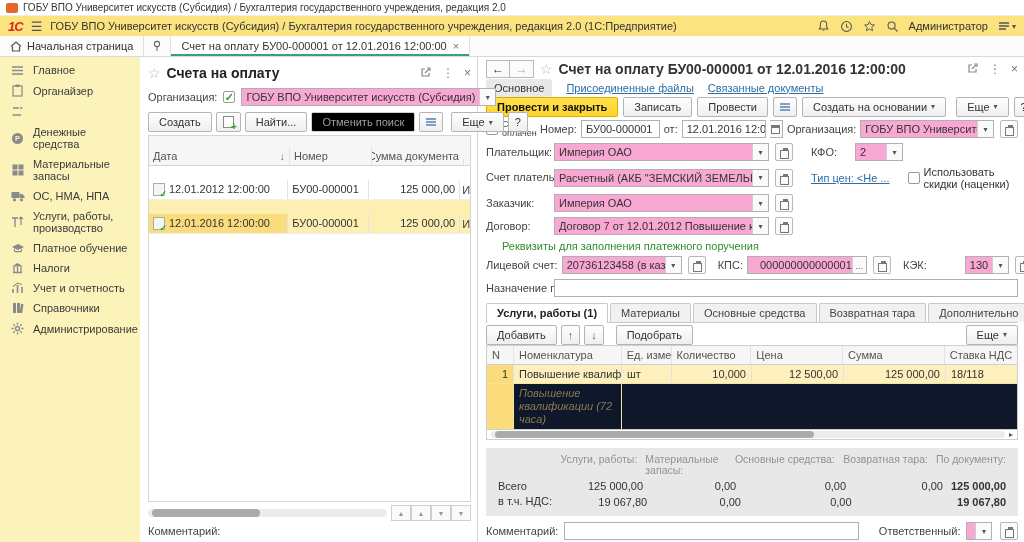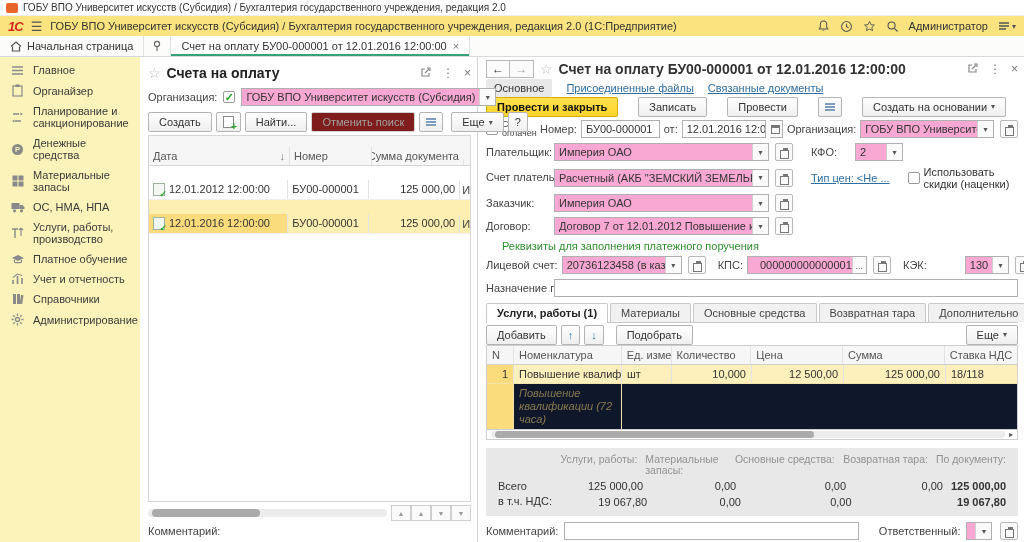--- a/index.html
+++ b/index.html
@@ -43,21 +43,21 @@
   .panel-title { font-size:14px; font-weight:bold; color:#222; white-space:nowrap; }
   .head-icons { margin-left:auto; display:flex; align-items:center; gap:10px; color:#777; }
   .head-icons span { cursor:pointer; }
   .link-ic { font-size:11px; color:#888; }
   .kebab { font-size:12px; }
   .closex { font-size:12px; }
 
   .btn { display:inline-flex; align-items:center; gap:4px; background:linear-gradient(#fefefe,#efefef);
     border:1px solid #b4b4b4; border-radius:2px; padding:2px 10px; font-size:11px; color:#333; cursor:pointer;
     height:20px; white-space:nowrap; }
-  .btn.disabled { color:#a0a0a0; border-color:#d2d2d2; background:#7f1d1d; cursor:default; }
+  .btn.disabled { color:#a0a0a0; border-color:#d2d2d2; background:#000000; cursor:default; }
   .btn.icon-btn { padding:2px 6px; }
   .btn.primary { background:linear-gradient(#ffe14d,#ffd42b); border-color:#d9ae00; font-weight:bold; color:#111; }
   .caret { font-size:8px; color:#555; }
 
   .combo { display:inline-flex; align-items:stretch; border:1px solid #b0b0b0; background:#f9a8d4; height:18px; }
   .combo .val { padding:2px 4px; white-space:nowrap; overflow:hidden; flex:1 1 auto; }
   .combo .cbtn { width:16px; border-left:1px solid #cfcfcf; display:flex; align-items:center; justify-content:center; cursor:pointer; color:#555; font-size:8px; background:#fafafa; flex:0 0 auto; }
   .openbtn { width:18px; height:18px; border:1px solid #b9b9b9; border-radius:2px; background:#fbfbfb; position:relative; cursor:pointer; flex:0 0 auto; margin-left:2px; }
   .openbtn::before { content:""; position:absolute; left:4px; top:6px; width:7px; height:7px; border:1px solid #777; }
   .openbtn::after { content:""; position:absolute; right:4px; top:4px; width:5px; height:2px; background:#777; }
@@ -103,21 +103,21 @@
   .doc-head { display:flex; align-items:center; gap:6px; height:26px; }
   .navarrows { display:flex; }
   .navarrows .na { width:24px; height:18px; border:1px solid #b9b9b9; background:#fbfbfb; display:flex; align-items:center; justify-content:center; cursor:pointer; font-size:12px; color:#333; }
   .navarrows .na + .na { border-left:none; color:#a8a8a8; }
   .doc-title { font-size:14px; font-weight:bold; white-space:nowrap; overflow:hidden; }
 
   .navlinks { display:flex; align-items:center; gap:14px; height:24px; }
   .chip { background:#e8e8e8; border-radius:2px; padding:3px 8px; color:#333; cursor:default; }
   .blue-link { color:#2d6da3; text-decoration:underline; cursor:pointer; white-space:nowrap; }
 
-  .cmdbar { display:flex; align-items:center; gap:20px; height:26px; }
+  .cmdbar { display:flex; align-items:center; gap:5px; height:26px; }
   .cmdbar .spacer { flex:1 1 auto; }
 
   .form { margin-top:3px; }
   .frow { display:flex; align-items:center; gap:4px; margin-bottom:4px; min-height:19px; }
   .flabel { color:#444; white-space:nowrap; }
   .tiny-label { font-size:9px; line-height:9px; color:#444; width:34px; }
   .wrap-label { width:64px; line-height:11px; }
   .green-link { color:#2f8f2f; cursor:pointer; margin:2px 16px 4px; }
 
   .tabs { display:flex; align-items:flex-end; height:22px; border-bottom:1px solid #c9c9c9; }
@@ -254,21 +254,20 @@
         </span>
       <span>Органайзер</span>
     </div>
     <div class="side-item">
       <span class="ic">
           <svg width="13" height="13" viewBox="0 0 13 13">
             <path d="M2 3h6M4 10h6" stroke="#8a8a8a" stroke-width="1.3"></path>
             <path d="M9.5 1.5L12 3 9.5 4.5zM3.5 8.5L1 10l2.5 1.5z" fill="#8a8a8a"></path>
           </svg>
         </span>
-      <span>Планирование и санкционирование</span>
     </div>
     <div class="side-item">
       <span class="ic">
           <svg width="13" height="13" viewBox="0 0 13 13">
             <circle cx="6.5" cy="6.5" r="5.5" fill="#8a8a8a"></circle>
             <text x="6.5" y="9.2" font-size="7.5" fill="#fbf3ba" text-anchor="middle" font-family="Liberation Sans, sans-serif" font-weight="bold">Р</text>
           </svg>
         </span>
       <span>Денежные средства</span>
     </div>
@@ -304,20 +303,29 @@
       <span>Услуги, работы, производство</span>
     </div>
     <div class="side-item">
       <span class="ic">
           <svg width="14" height="11" viewBox="0 0 14 11">
             <path d="M7 1L1 4l6 3 6-3z" fill="#8a8a8a"></path>
             <path d="M3.5 5.8V8c0 1 7 1 7 0V5.8" fill="none" stroke="#8a8a8a" stroke-width="1.2"></path>
           </svg>
         </span>
       <span>Платное обучение</span>
+    </div>
+    <div class="side-item">
+      <span class="ic">
+          <svg width="13" height="12" viewBox="0 0 13 12">
+            <path d="M2 10.5h9M3 10.5V5M6.5 10.5V5M10 10.5V5" stroke="#8a8a8a" stroke-width="1.3"></path>
+            <path d="M1 4.5L6.5 1 12 4.5z" fill="#8a8a8a"></path>
+          </svg>
+        </span>
+      <span>Налоги</span>
     </div>
     <div class="side-item">
       <span class="ic">
           <svg width="13" height="12" viewBox="0 0 13 12">
             <path d="M2 11V7M6.5 11V3M11 11V5" stroke="#8a8a8a" stroke-width="1.6"></path>
             <path d="M2 4.5L6.5 1 11 2.5" fill="none" stroke="#8a8a8a" stroke-width="1.1"></path>
           </svg>
         </span>
       <span>Учет и отчетность</span>
     </div>

